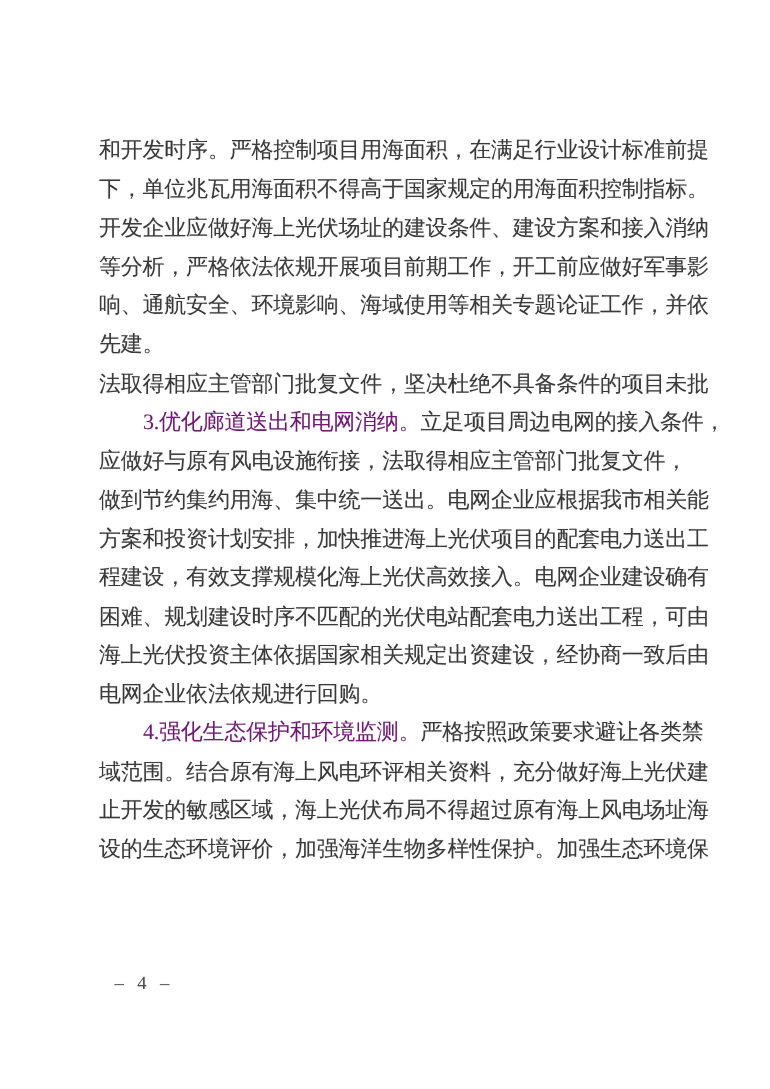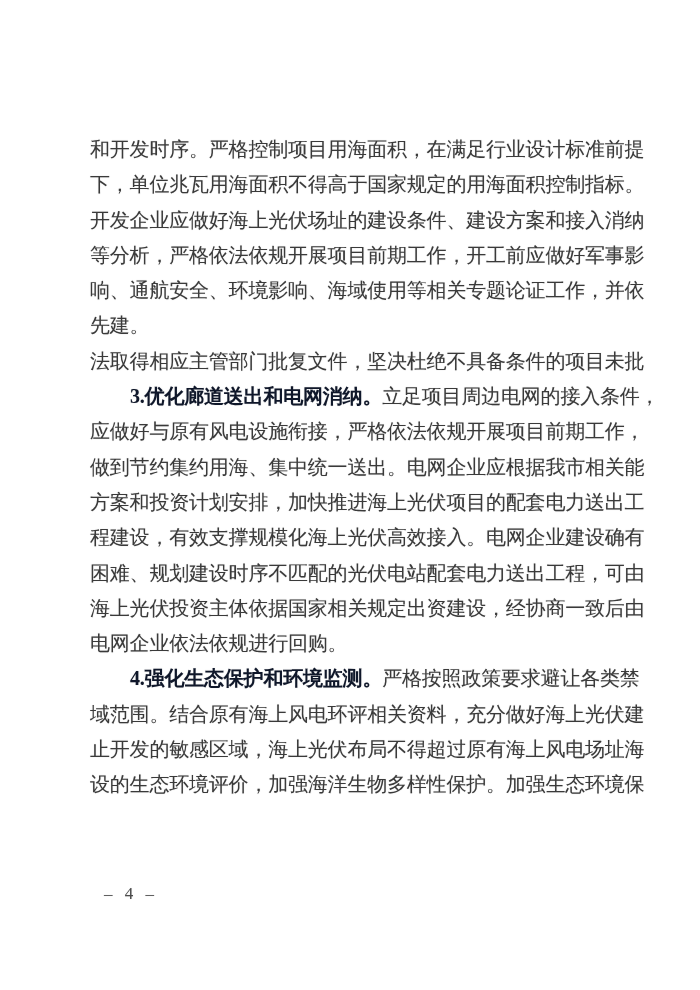--- a/index.html
+++ b/index.html
@@ -16,39 +16,38 @@
   }
   .text-block {
     position: absolute;
     left: 90px;
     top: 120px;
     width: 518px;
     color: #3a3a3a;
     font-size: 20px;
     letter-spacing: -0.2px;
     text-shadow: 0 0 1px rgba(90,90,90,0.35);
-    margin-top: 12px;
   }
   .line {
     height: 35.3px;
     line-height: 35.3px;
     white-space: nowrap;
     text-align: justify;
     text-align-last: justify;
     text-justify: inter-character;
   }
   .line.last {
     text-align-last: left;
   }
   .line.indent {
     text-indent: 40px;
   }
   .bold-lead {
-    font-weight: 700;
-    color: #0f172a;
+    font-weight: 400;
+    color: #701a75;
   }
   .footer {
     position: absolute;
     left: 104px;
     top: 884px;
     font-size: 17px;
     line-height: 20px;
     color: #4b4b4b;
     letter-spacing: 4px;
     text-shadow: 0 0 1px rgba(110,110,110,0.3);
@@ -68,21 +67,21 @@
       <div class="line">等分析，严格依法依规开展项目前期工作，开工前应做好军事影</div>
       <div class="line">响、通航安全、环境影响、海域使用等相关专题论证工作，并依</div>
       <div class="line last">先建。</div>
       <div class="line">法取得相应主管部门批复文件，坚决杜绝不具备条件的项目未批</div>
     </div>
 
     <div>
       <div class="line indent">
         <span class="bold-lead">3.优化廊道送出和电网消纳。</span><span>立足项目周边电网的接入条件，</span>
       </div>
-      <div class="line">应做好与原有风电设施衔接，严格依法依规开展项目前期工作，</div>
+      <div class="line">应做好与原有风电设施衔接，法取得相应主管部门批复文件，</div>
       <div class="line">做到节约集约用海、集中统一送出。电网企业应根据我市相关能</div>
       <div class="line">方案和投资计划安排，加快推进海上光伏项目的配套电力送出工</div>
       <div class="line">程建设，有效支撑规模化海上光伏高效接入。电网企业建设确有</div>
       <div class="line">困难、规划建设时序不匹配的光伏电站配套电力送出工程，可由</div>
       <div class="line">海上光伏投资主体依据国家相关规定出资建设，经协商一致后由</div>
       <div class="line last">电网企业依法依规进行回购。</div>
     </div>
 
     <div>
       <div class="line indent">

